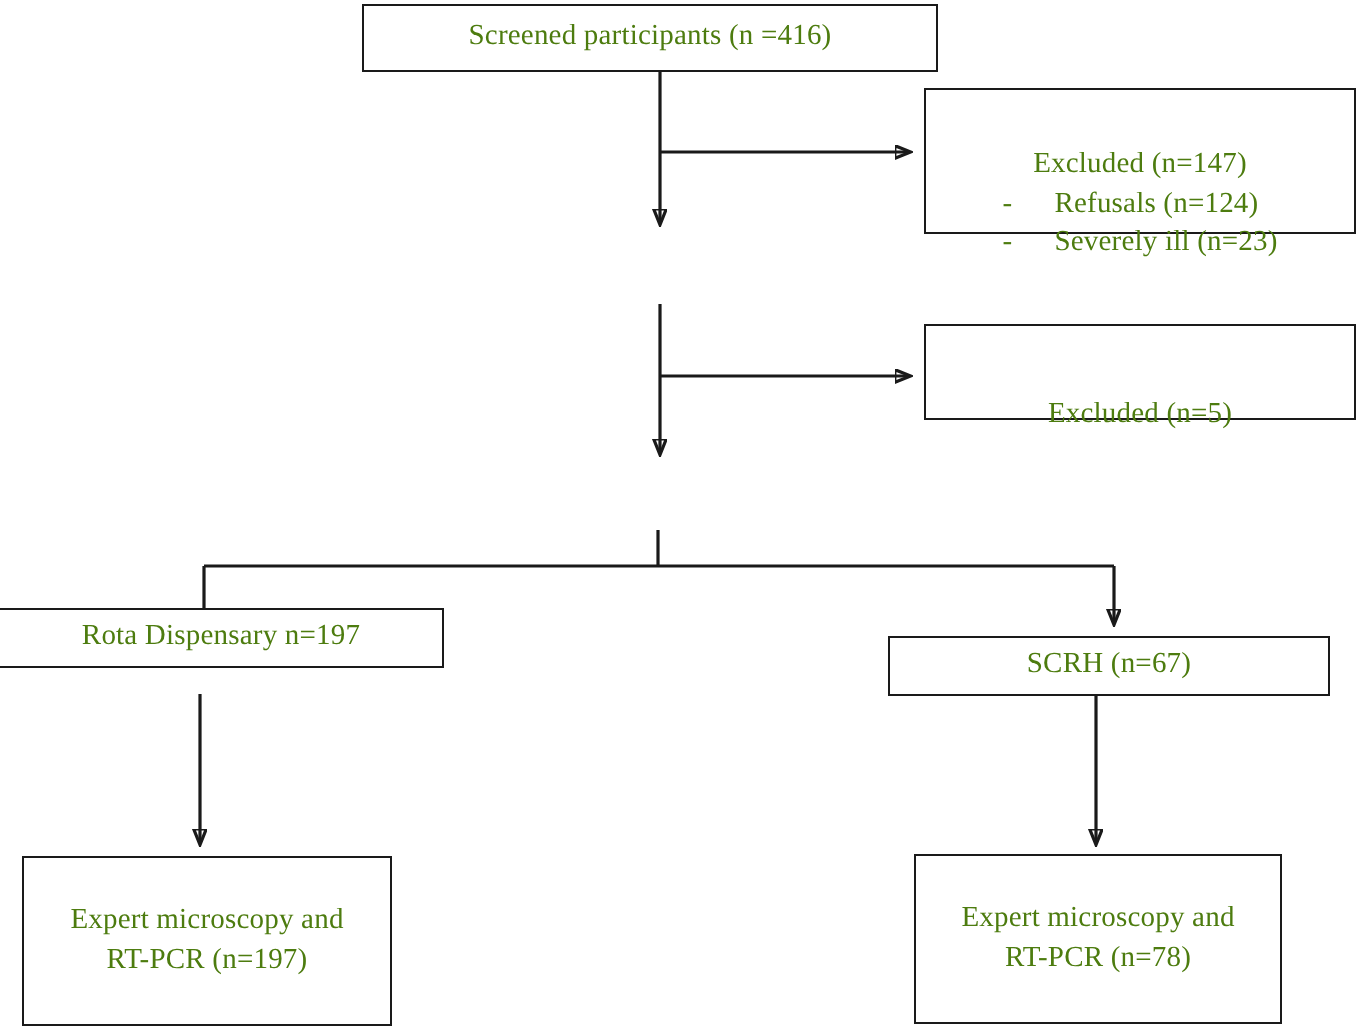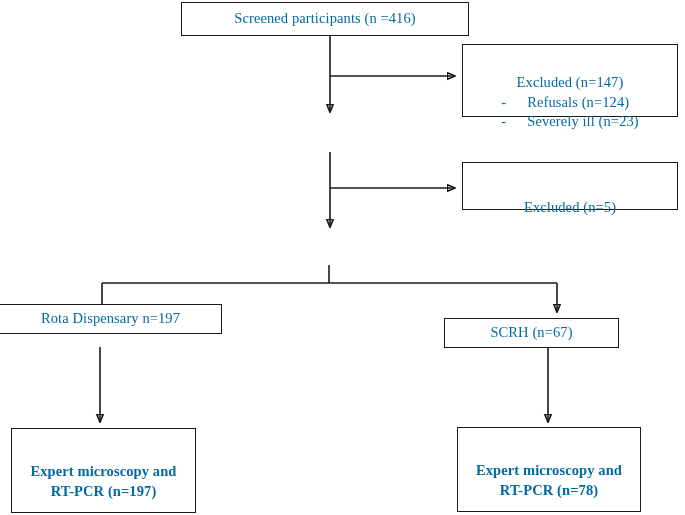--- a/index.html
+++ b/index.html
@@ -6,39 +6,38 @@
     margin: 0;
     padding: 0;
     background: #ffffff;
   }
   #canvas {
     position: relative;
     width: 685px;
     height: 515px;
     background: #ffffff;
     font-family: "Liberation Serif", "DejaVu Serif", serif;
-    color: #0369a1;
+    color: #4d7c0f;
     overflow: hidden;
   }
   .node {
     position: absolute;
     box-sizing: border-box;
     border: 1px solid #1a1a1a;
     background: #ffffff;
     display: flex;
     align-items: center;
     justify-content: center;
     text-align: center;
     font-size: 14.5px;
     line-height: 1.35;
     letter-spacing: 0.1px;
   }
   .node.top-aligned {
-    align-items: center;
-    font-weight: bold;
+    align-items: flex-start;
   }
   .node .inner {
     width: 100%;
     padding: 0 6px;
     box-sizing: border-box;
   }
   .node.top-aligned .inner {
     padding-top: 22px;
   }
   
@@ -129,21 +128,21 @@
         <span class="excl-head">Excluded (n=5)</span>
       </span>
     </div>
   </div>
 
 
   <div class="node" style="left:-1px; top:304px; width:223px; height:30px;">
     <div class="inner">Rota Dispensary n=197</div>
   </div>
 
-  <div class="node" style="left:444px; top:318px; width:175px; height:30px;">
+  <div class="node" style="left:444px; top:318px; width:221px; height:30px;">
     <div class="inner">SCRH (n=67)</div>
   </div>
 
   <div class="node top-aligned" style="left:11px; top:428px; width:185px; height:85px;">
     <div class="inner">
       <div>Expert microscopy and</div>
       <div>RT-PCR (n=197)</div>
     </div>
   </div>
 

